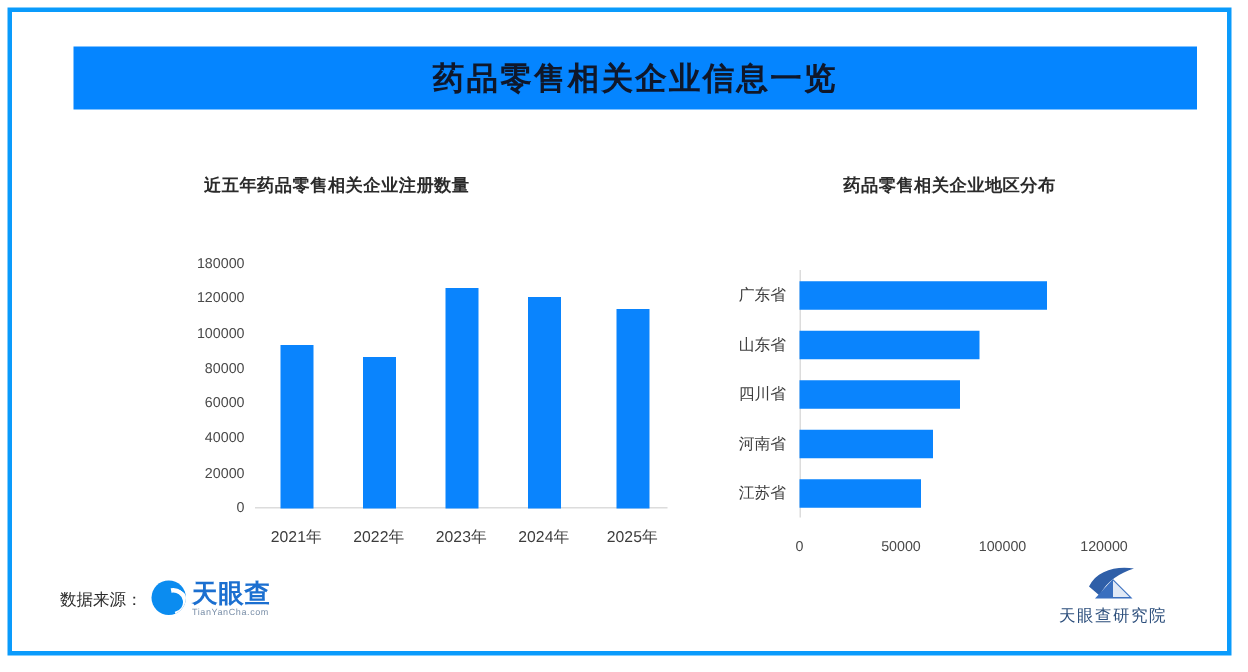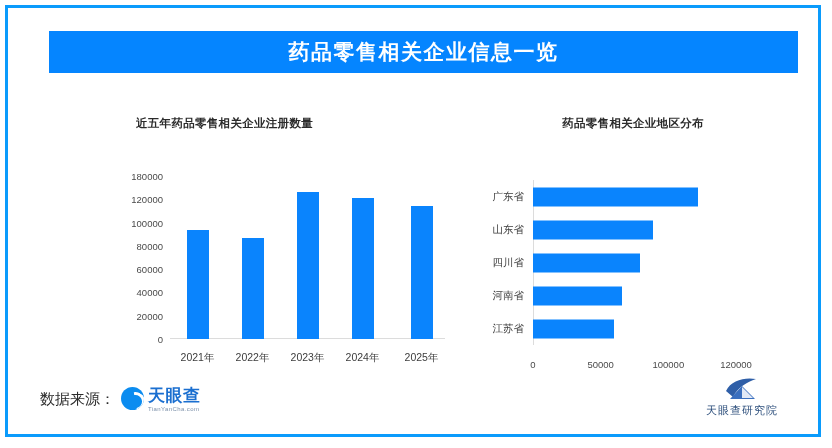--- a/index.html
+++ b/index.html
@@ -29,21 +29,21 @@
     left: 41px;
     top: 23px;
     width: 749px;
     height: 42px;
     background: #0585ff;
     display: flex;
     align-items: center;
     justify-content: center;
   }
   .title-banner .title-text {
-    color: #ffffff;
+    color: #0f172a;
     font-size: 21px;
     font-weight: bold;
     letter-spacing: 1.5px;
     white-space: nowrap;
   }
   
   .chart-panel {
     position: absolute;
   }
   .panel-left  { left: 60px;  top: 100px; width: 390px; height: 270px; }
@@ -162,21 +162,21 @@
   
   .footer-source {
     position: absolute;
     left: 32px;
     bottom: 22px;
     display: flex;
     align-items: center;
     gap: 6px;
   }
   .source-label {
-    font-size: 15px;
+    font-size: 11px;
     color: #2b2b2b;
     white-space: nowrap;
   }
   .tyc-logo { display: flex; align-items: flex-start; gap: 4px; }
   .tyc-mark {
     width: 23px; height: 23px;
     border-radius: 50%;
     background: #0b8cf0;
     position: relative;
     overflow: hidden;

